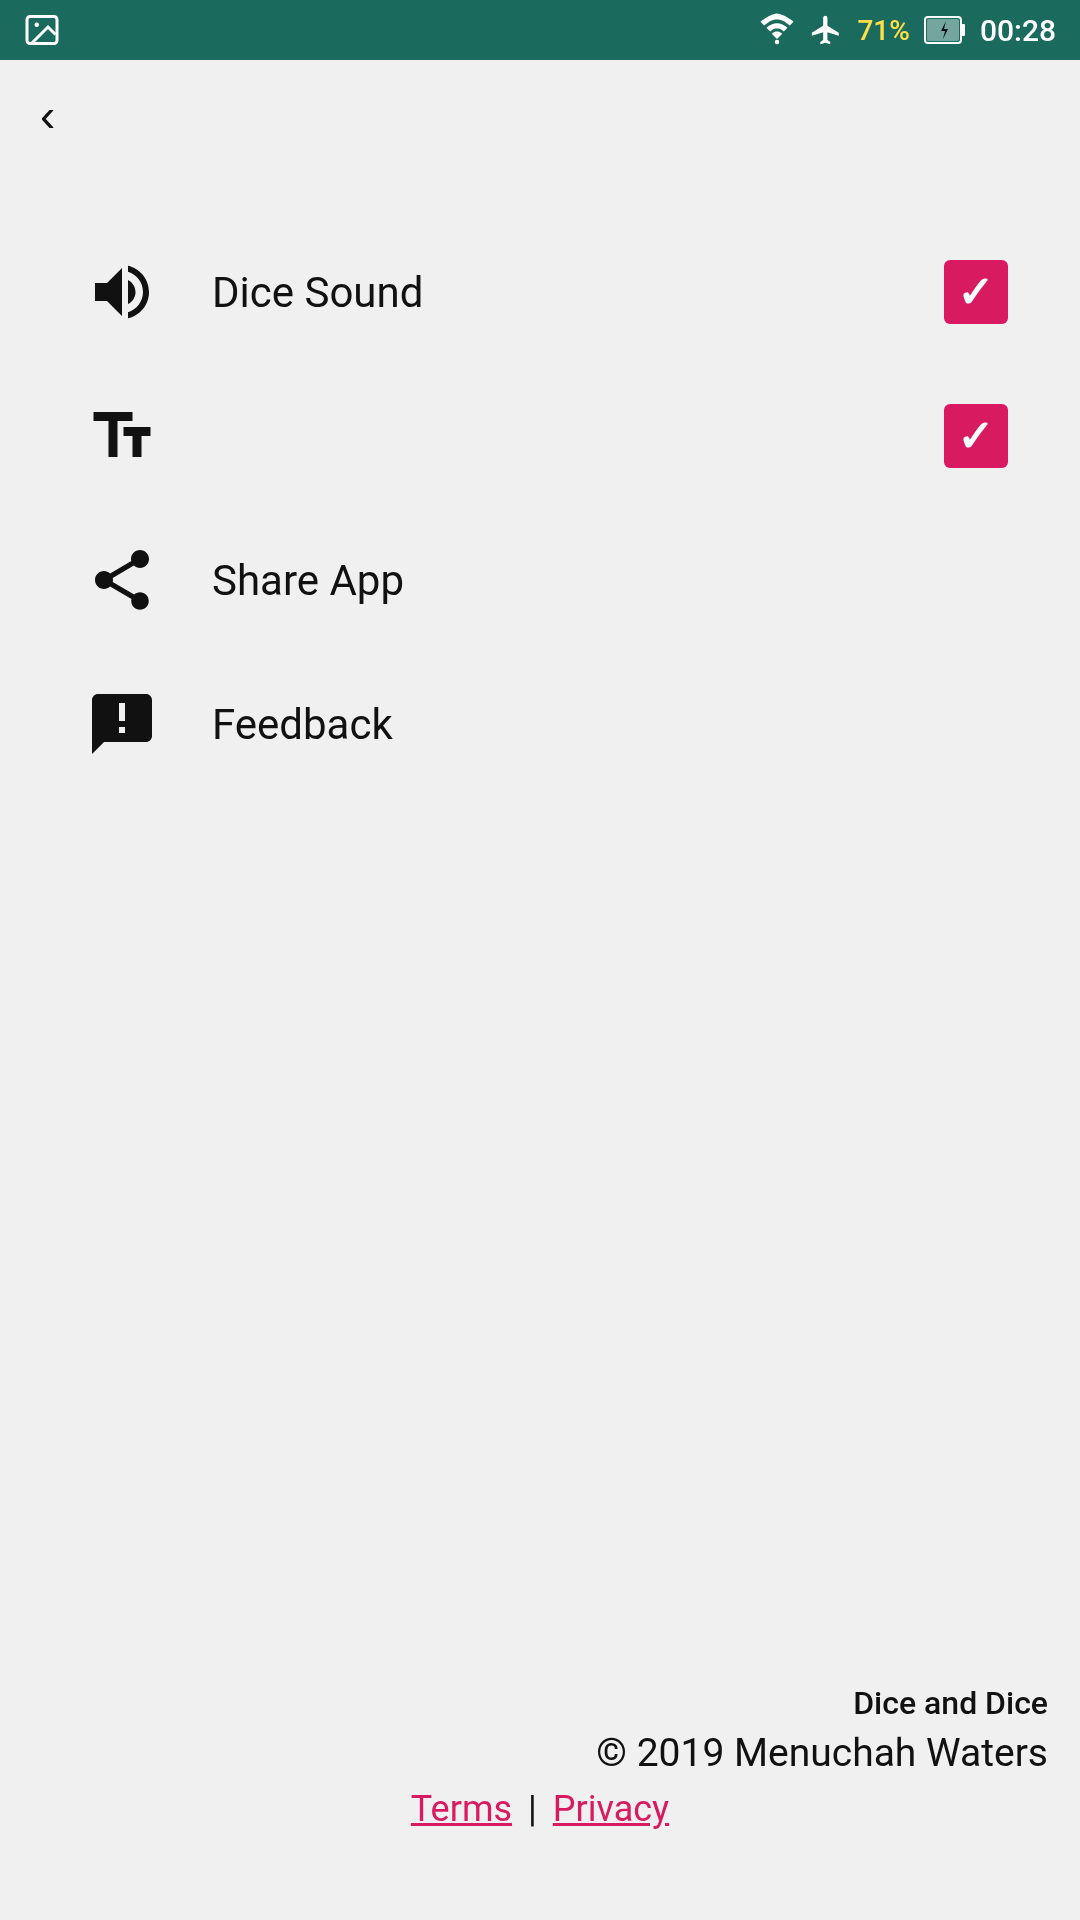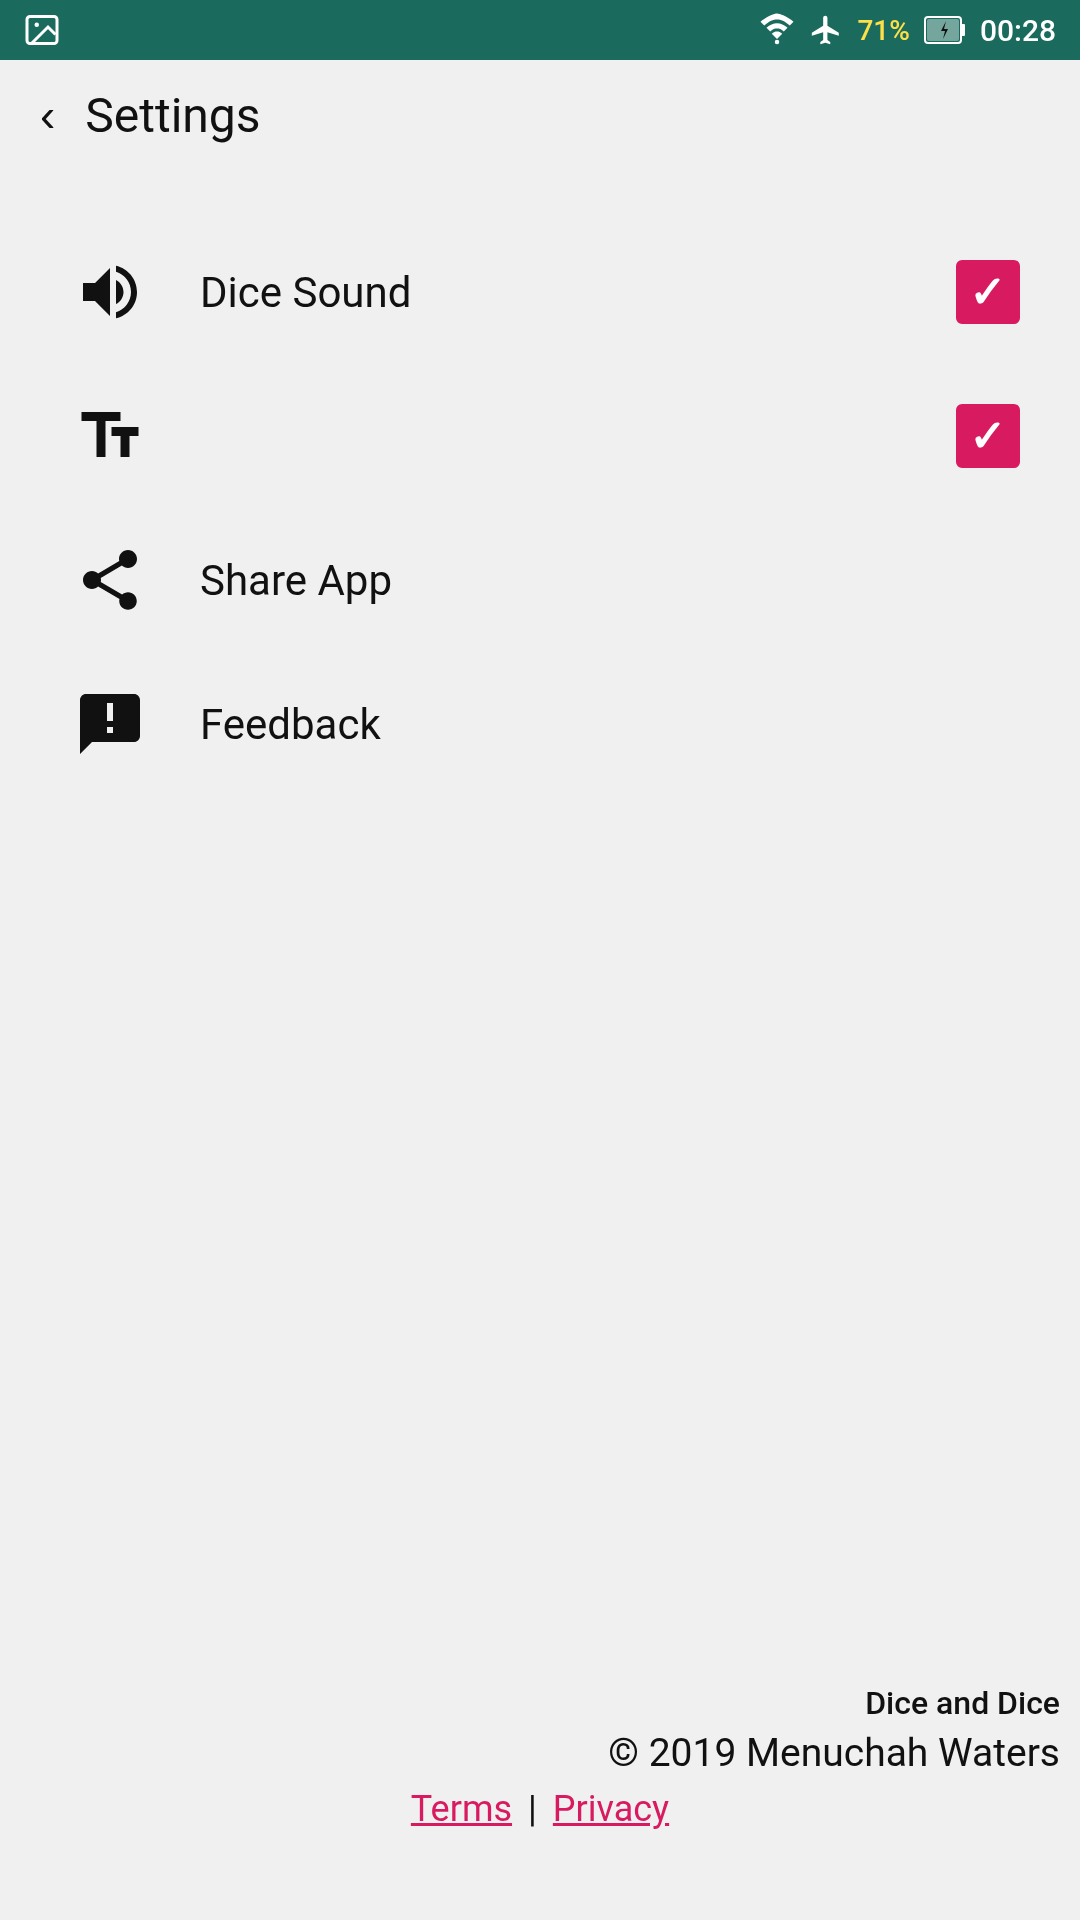--- a/index.html
+++ b/index.html
@@ -68,21 +68,21 @@
 
     .page-title {
       font-size: 48px;
       font-weight: 400;
       color: #111;
     }
 
     
     .main-content {
       flex: 1;
-      padding: 30px 0;
+      padding: 30px 12px;
       display: flex;
       flex-direction: column;
     }
 
     
     .settings-list {
       display: flex;
       flex-direction: column;
       padding: 20px 60px;
       gap: 0;
@@ -221,21 +221,20 @@
 
       <path d="M22 5 L17 15 L21 15 L19 23 L24 13 L20 13 Z" fill="#111"></path>
     </svg>
 
     <span class="time-text">00:28</span>
   </div>
 </div>
 
 <div class="top-nav">
   <button class="back-button">‹</button>
-  <span class="page-title">Settings</span>
 </div>
 
 <div class="main-content">
   <div class="settings-list">
 
     <div class="settings-item">
       <div class="settings-item-icon">
         <svg class="icon-svg" viewBox="0 0 24 24">
           <path d="M3 9v6h4l5 5V4L7 9H3zm13.5 3c0-1.77-1.02-3.29-2.5-4.03v8.05c1.48-.73 2.5-2.25 2.5-4.02z"></path>
           <path d="M14 3.23v2.06c2.89.86 5 3.54 5 6.71s-2.11 5.85-5 6.71v2.06c4.01-.91 7-4.49 7-8.77s-2.99-7.86-7-8.77z"></path>

